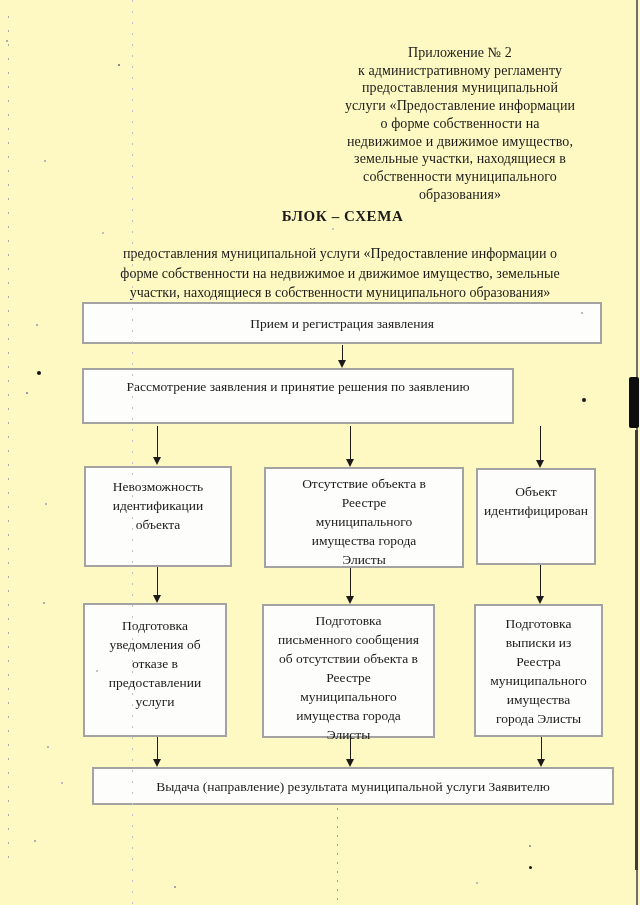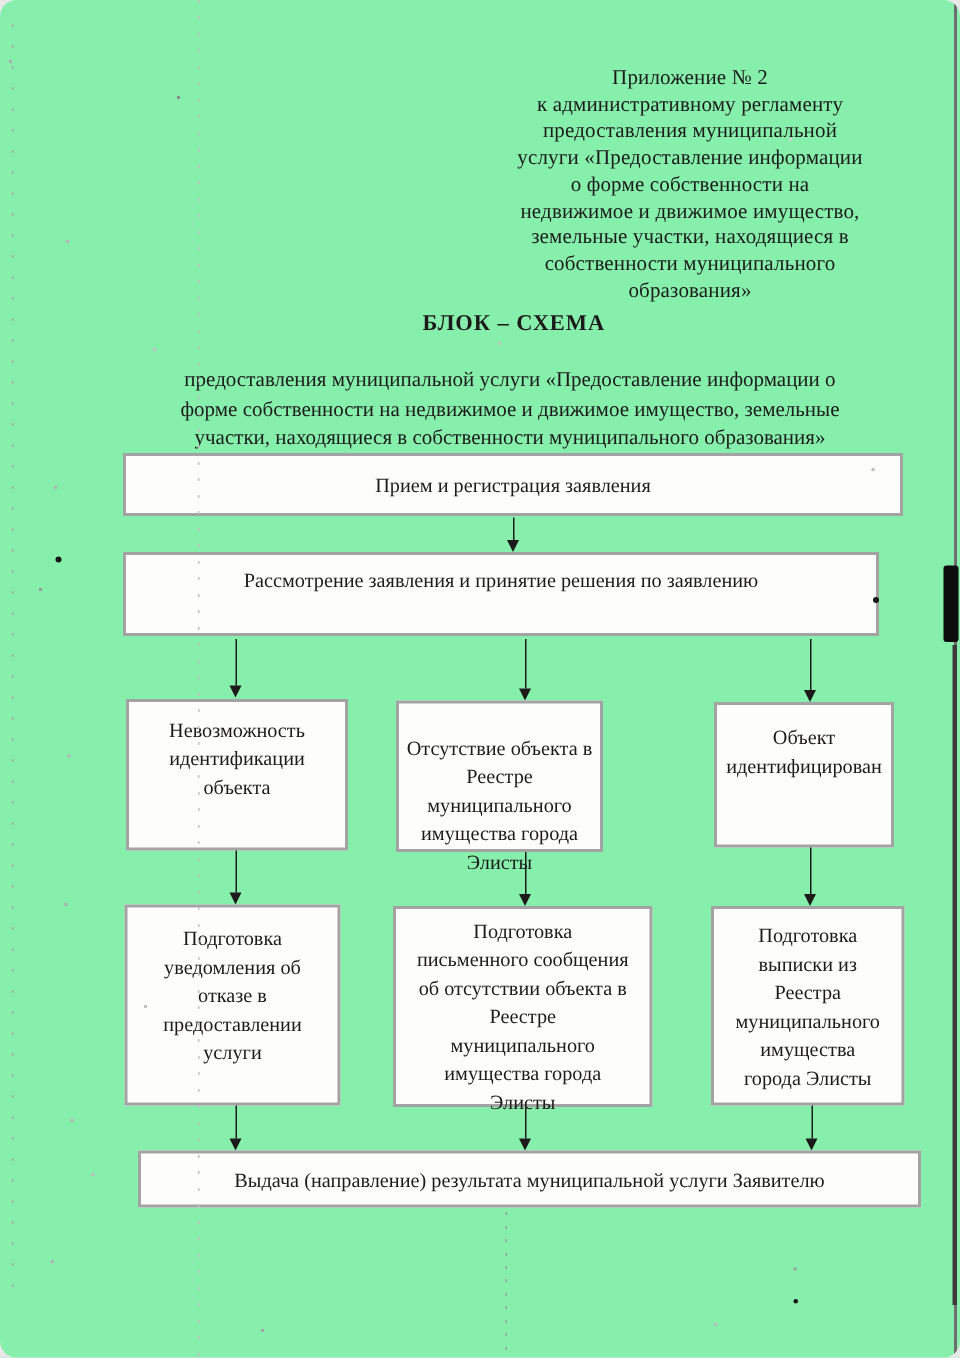--- a/index.html
+++ b/index.html
@@ -1,20 +1,19 @@
 <!DOCTYPE html>
 <html><head>
 <meta charset="utf-8">
 <style>
   html,body{margin:0;padding:0;background:#e8e8e8;}
   .page{
     position:relative; width:640px; height:905px; overflow:hidden;
-    background:#86efac; color:#1c1b19;
+    background:#fef9c3; color:#1c1b19;
     font-family:"Liberation Serif","DejaVu Serif",serif;
-    border-radius:11px;
   }
   .pre{white-space:pre-line;}
   
   .annex{
     position:absolute; left:318px; top:44px; width:284px;
     text-align:center; font-size:14px; line-height:17.7px; letter-spacing:.1px;
   }
   .title{
     position:absolute; left:70px; top:208px; width:545px;
     text-align:center; font-size:15px; font-weight:bold; letter-spacing:.6px;
@@ -76,31 +75,31 @@
 образования»</div>
   <div class="title">БЛОК – СХЕМА</div>
   <div class="subtitle pre">предоставления муниципальной услуги «Предоставление информации о
 форме собственности на недвижимое и движимое имущество, земельные
 участки, находящиеся в собственности муниципального образования»</div>
 
   <div class="fbox v-center" style="left:82px; top:302px; width:520px; height:42px;">
     <span class="lbl pre">Прием и регистрация заявления</span>
   </div>
 
-  <div class="fbox v-top" style="left:82px; top:368px; width:504px; height:56px; padding-top:7px;">
+  <div class="fbox v-top" style="left:82px; top:368px; width:432px; height:56px; padding-top:7px;">
     <span class="lbl pre">Рассмотрение заявления и принятие решения по заявлению</span>
   </div>
 
   <div class="fbox v-top" style="left:84px; top:466px; width:148px; height:101px; padding-top:9px;">
     <span class="lbl pre">Невозможность
 идентификации
 объекта</span>
   </div>
 
-  <div class="fbox v-top" style="left:264px; top:467px; width:138px; height:101px; padding-top:20px;">
+  <div class="fbox v-top" style="left:264px; top:467px; width:200px; height:101px; padding-top:5px;">
     <span class="lbl pre">Отсутствие объекта в
 Реестре
 муниципального
 имущества города
 Элисты</span>
   </div>
 
   <div class="fbox v-top" style="left:476px; top:468px; width:120px; height:97px; padding-top:12px;">
     <span class="lbl pre">Объект
 идентифицирован</span>

